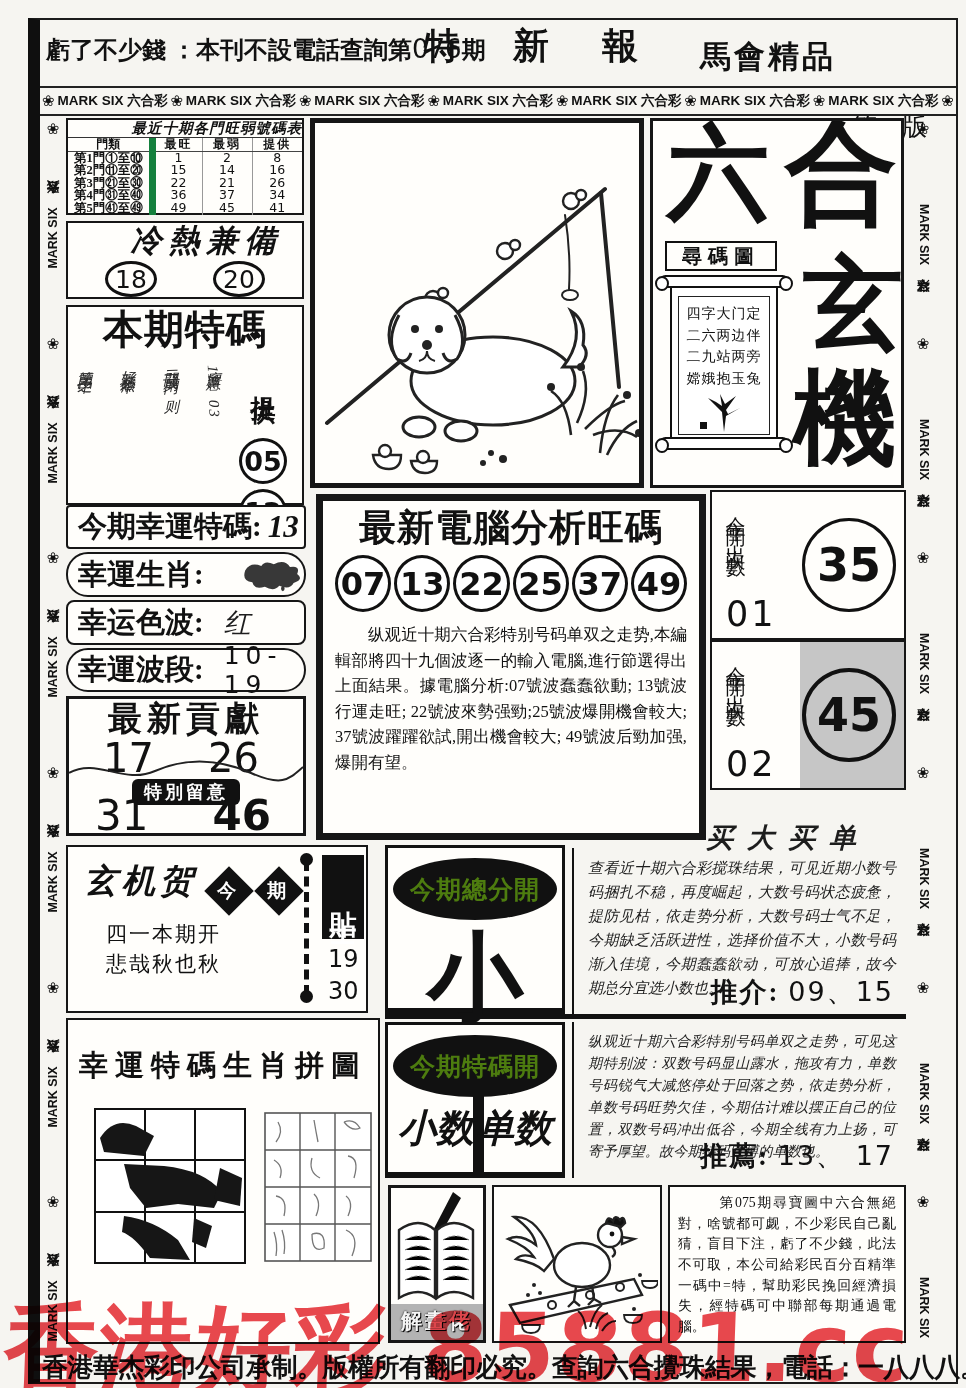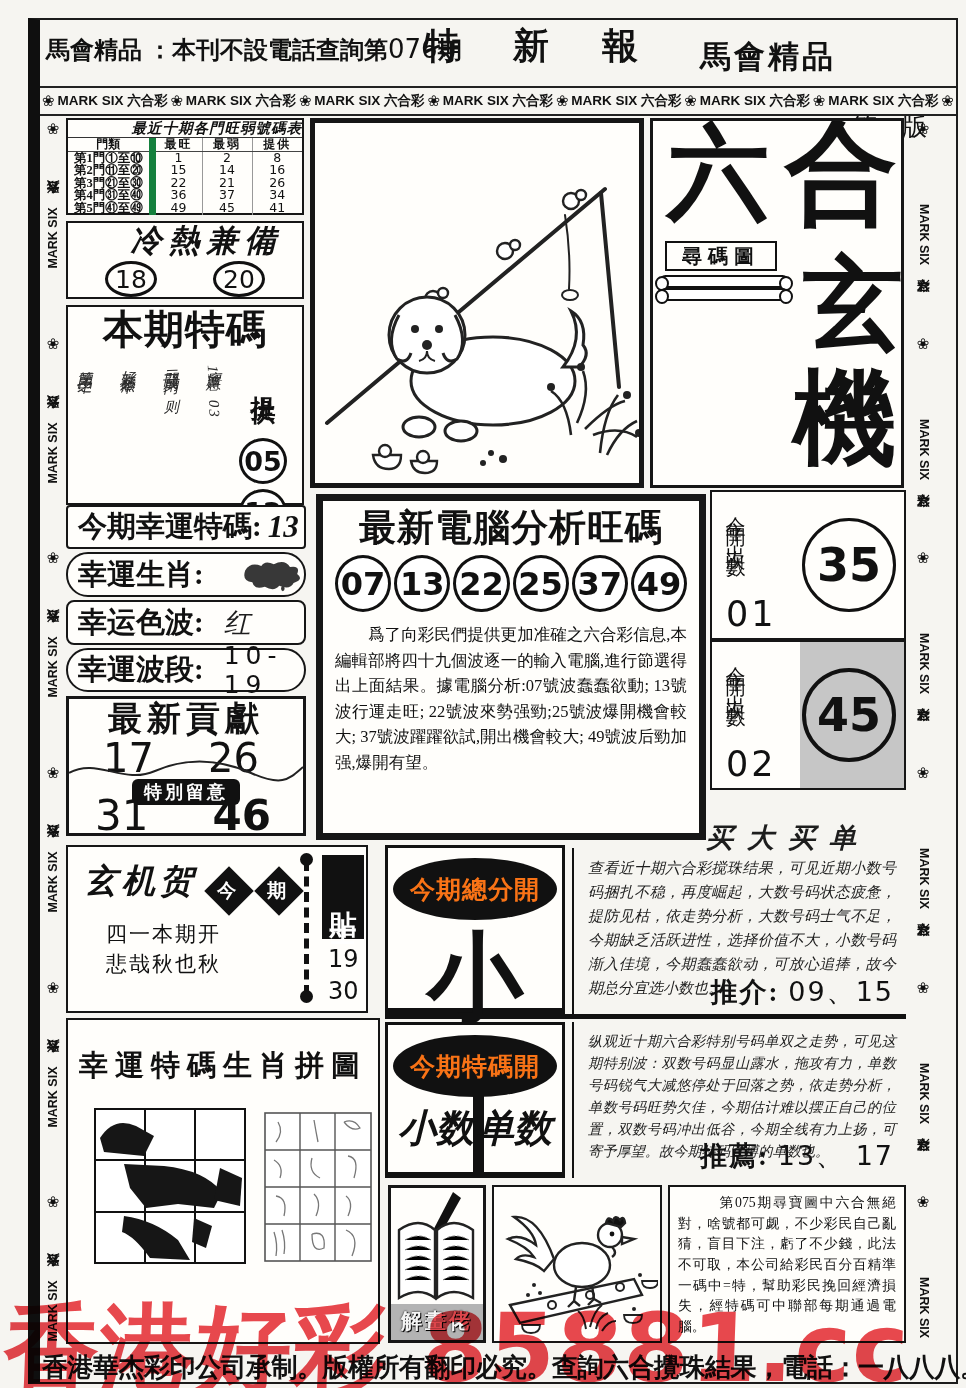--- a/index.html
+++ b/index.html
@@ -123,21 +123,21 @@
   .gray-panel { position:absolute; left:88px; top:0; right:0; bottom:0; background:#c6c6c6; }
   .vlab { position:absolute; left:12px; top:8px; writing-mode:vertical-rl; height:96px;
           font-size:20px; letter-spacing:6px; line-height:1.15; }
   .vlab span { margin-left:8px; }
   .draw-count { position:absolute; left:14px; bottom:4px; font-family:"DejaVu Sans", sans-serif;
                 font-size:35px; letter-spacing:3px; }
   .draw-circle { position:absolute; right:8px; top:26px; width:94px; height:94px; font-size:46px; background:transparent; }
   
   .openbox { left:385px; width:180px; background:#fffefb; border:3px solid #111; position:absolute; }
   .badge { position:absolute; left:5px; top:10px; width:164px; height:62px; background:#111; border-radius:50%;
-           display:flex; align-items:center; justify-content:center; color:#f97316; font-size:25px;
+           display:flex; align-items:center; justify-content:center; color:#4d7c0f; font-size:25px;
            font-weight:700; letter-spacing:1px; }
   .big-char { position:absolute; left:0; right:0; top:66px; text-align:center; font-size:96px; font-weight:700; }
   .hand { font-style:italic; color:#1d1d1d; }
   .intro-title { left:706px; top:820px; font-size:27px; font-weight:700; letter-spacing:14px;
                  font-style:italic; white-space:nowrap; }
   .total-text { left:572px; top:848px; width:334px; height:166px; border-left:2px solid #111; }
   .para { padding:8px 10px 0 14px; font-size:15px; line-height:1.6; text-align:justify; }
   .recommend { position:absolute; right:12px; bottom:4px; font-size:27px; font-weight:700; letter-spacing:2px; }
   .sp-bar { position:absolute; left:85px; top:56px; width:11px; height:96px; background:#111; }
   .sp-word { position:absolute; top:78px; font-size:38px; font-weight:700; font-style:italic; }
@@ -159,21 +159,21 @@
                mix-blend-mode:multiply; transform:skewX(-2deg); }
   svg { display:block; }
 </style>
 </head>
 <body>
 
 <div class="page">
   <div class="frame"></div>
 
   <div class="abs notice">
-    <span>馬會精品 ：本刊不設電話查詢第</span><span class="issue">076</span><span>期</span>
+    <span>虧了不少錢 ：本刊不設電話查詢第</span><span class="issue">076</span><span>期</span>
   </div>
   <div class="abs main-title">特 新 報</div>
   <div class="abs subtitle">馬會精品</div>
   <div class="abs edition">第一版</div>
 
   <div class="abs brand-row">
     <span class="flower">❀</span>
     <span class="brand-item">MARK SIX 六合彩</span>
     <span class="flower">❀</span>
     <span class="brand-item">MARK SIX 六合彩</span>
@@ -425,35 +425,47 @@
   </div>
 
   <div class="box hexagram">
     <span class="hx-char" style="left:14px;top:2px;font-size:102px;">六</span>
     <span class="hx-char" style="left:132px;top:-4px;font-size:112px;">合</span>
     <span class="hx-char" style="left:150px;top:134px;font-size:100px;">玄</span>
     <span class="hx-char" style="left:140px;top:246px;font-size:104px;">機</span>
     <div class="hx-seal">尋碼圖</div>
     <div class="scroll">
       <div class="rod"></div>
+      <div class="body">
+        <div class="inner">
+          <div class="line">四字大门定</div>
+          <div class="line">二六两边伴</div>
+          <div class="line">二九站两旁</div>
+          <div class="line">嫦娥抱玉兔</div>
+          <svg width="56" height="40" viewBox="0 0 56 40" style="margin:2px auto 0;">
+            <path d="M28 40 L26 20 L12 6 L20 10 L26 14 L24 2 L29 12 L40 4 L30 18 L32 22 L44 16 L30 24 L28 40Z" fill="#111"></path>
+            <rect x="4" y="30" width="7" height="7" fill="#111"></rect>
+          </svg>
+        </div>
+      </div>
       <div class="rod"></div>
     </div>
   </div>
 
   <div class="box computer">
     <div class="cp-title">最新電腦分析旺碼</div>
     <div class="cp-nums">
       <span class="circle cp-circle">07</span>
       <span class="circle cp-circle">13</span>
       <span class="circle cp-circle">22</span>
       <span class="circle cp-circle">25</span>
       <span class="circle cp-circle">37</span>
       <span class="circle cp-circle">49</span>
     </div>
-    <div class="cp-body">爲了向彩民們提供更加准確之六合彩信息,本編輯部將四十九個波逐一的輸入電腦,進行節選得出上面結果。據電腦分析:07號波蠢蠢欲動; 13號波行運走旺; 22號波來勢强勁;25號波爆開機會較大; 37號波躍躍欲試,開出機會較大; 49號波后勁加强,爆開有望。</div>
+    <div class="cp-body">纵观近十期六合彩特别号码单双之走势,本編輯部將四十九個波逐一的輸入電腦,進行節選得出上面結果。據電腦分析:07號波蠢蠢欲動; 13號波行運走旺; 22號波來勢强勁;25號波爆開機會較大; 37號波躍躍欲試,開出機會較大; 49號波后勁加强,爆開有望。</div>
   </div>
 
   <div class="box draw-cell" style="top:490px;">
     <div class="vlab">
       <span>今年開</span>
       <span>出次數</span>
     </div>
     <div class="draw-count">01</div>
     <div class="circle draw-circle">35</div>
   </div>

